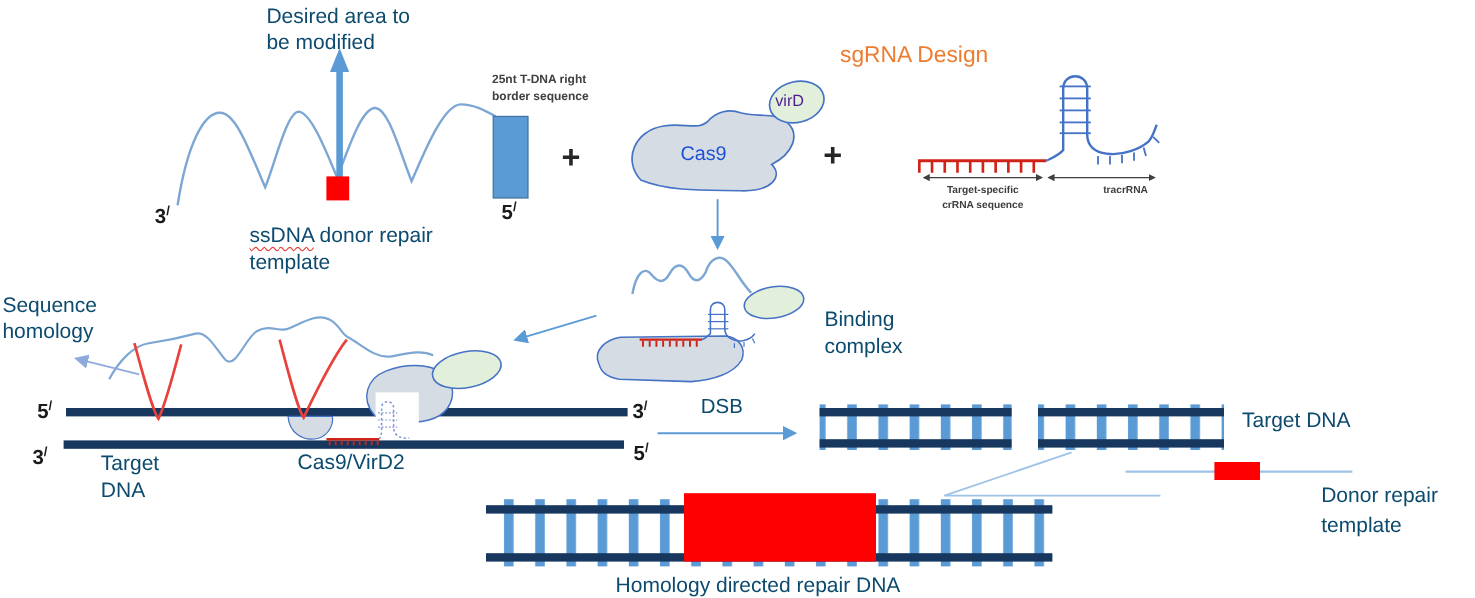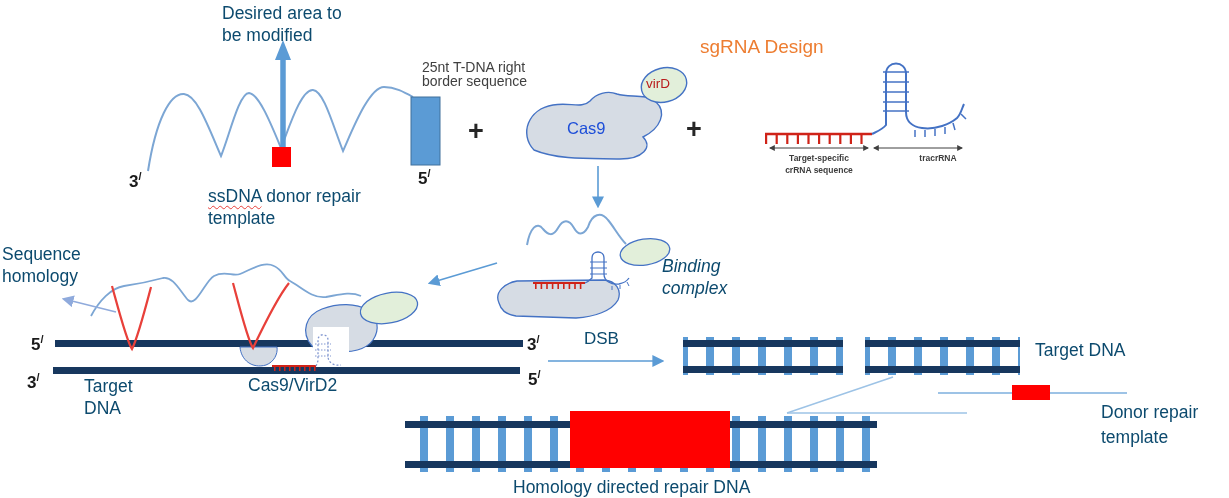--- a/index.html
+++ b/index.html
@@ -149,46 +149,46 @@
     <rect x="405" y="461" width="472" height="7" fill="#17375e"></rect>
     <rect x="570" y="411" width="160" height="57" fill="#ff0000"></rect>
   </g>
 </svg>
 
   <div class="lbl big" style="left:222px;top:2px;">
     <div>Desired area to</div>
     <div>be modified</div>
   </div>
 
-  <div class="lbl" style="left:422px;top:60px;font-size:14px;font-weight:400;line-height:14px;color:#404040;">
+  <div class="lbl" style="left:410px;top:60px;font-size:10px;font-weight:700;line-height:14px;color:#404040;">
     <div>25nt T-DNA right</div>
     <div>border sequence</div>
   </div>
 
   <div class="prime" style="left:129px;top:168px;"><span>3</span><sup>/</sup></div>
   <div class="prime" style="left:418px;top:165px;"><span>5</span><sup>/</sup></div>
 
   <div class="lbl big" style="left:208px;top:185px;">
     <div><span class="squiggle">ssDNA</span><span> donor repair</span></div>
     <div>template</div>
   </div>
 
   <div class="plus" style="left:468px;top:118px;">+</div>
   <div class="plus" style="left:686px;top:116px;">+</div>
 
   <div class="lbl" style="left:567px;top:119px;font-size:16.5px;color:#1d4ed8;">Cas9</div>
-  <div class="lbl" style="left:646px;top:76px;font-size:13.5px;color:#b91c1c;">virD</div>
+  <div class="lbl" style="left:646px;top:76px;font-size:13.5px;color:#4c1d95;">virD</div>
 
   <div class="lbl" style="left:700px;top:36px;font-size:19px;color:#ed7d31;text-align:right;">sgRNA Design</div>
 
   <div class="lbl tiny" style="left:770px;top:153px;width:98px;">Target-specific</div>
   <div class="lbl tiny" style="left:770px;top:165px;width:98px;">crRNA sequence</div>
   <div class="lbl tiny" style="left:892px;top:153px;width:92px;">tracrRNA</div>
 
-  <div class="lbl big" style="left:662px;top:255px;font-style:italic;">
+  <div class="lbl big" style="left:687px;top:255px;">
     <div>Binding</div>
     <div>complex</div>
   </div>
 
   <div class="lbl big" style="left:2px;top:243px;">
     <div>Sequence</div>
     <div>homology</div>
   </div>
 
   <div class="prime" style="left:31px;top:331px;"><span>5</span><sup>/</sup></div>

